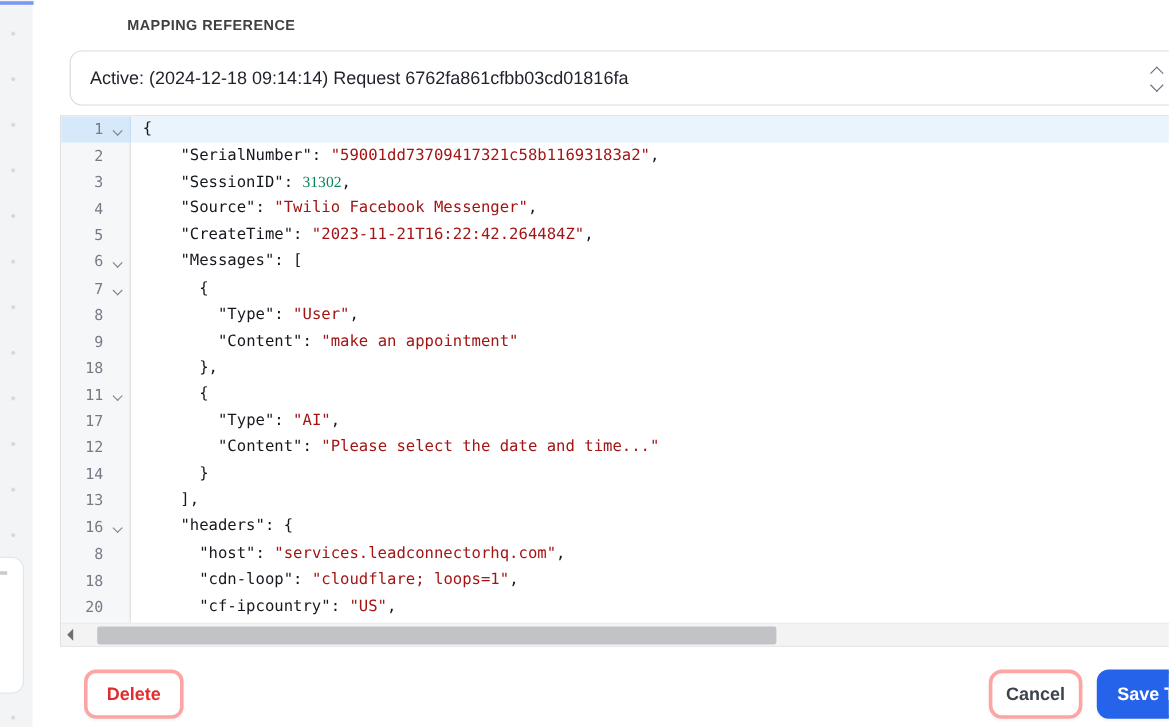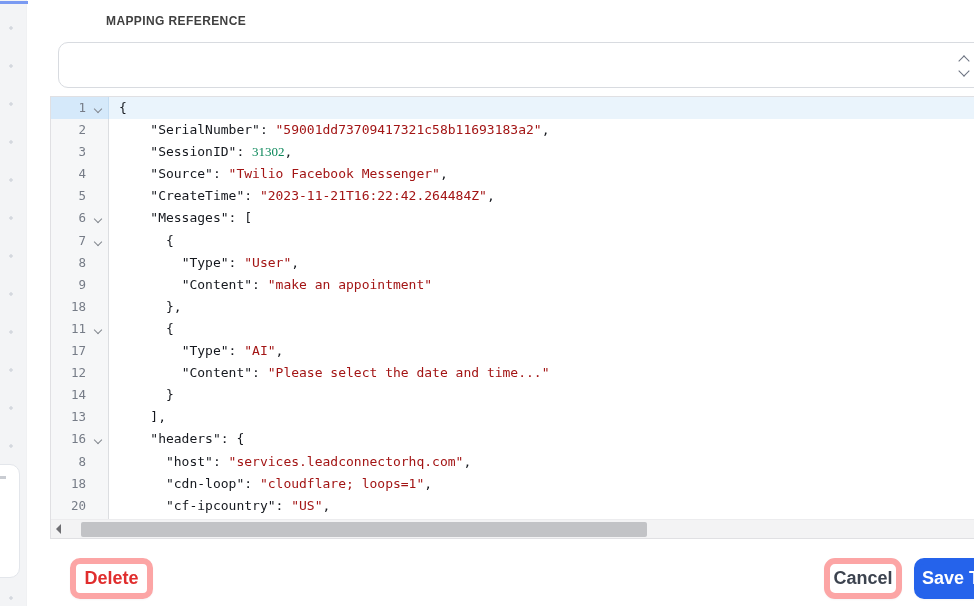--- a/index.html
+++ b/index.html
@@ -75,41 +75,42 @@
     position:absolute; left:0; right:0; bottom:0; height:19px; background:#f3f3f4;
     border-top:1px solid #ececee;
   }
   .hs-arrow { position:absolute; top:4px; width:0; height:0; border:5px solid transparent; cursor:pointer; }
   .hs-arrow.left  { left:5px;  border-right-color:#6e6e72; border-left-width:0; }
   .hs-thumb { position:absolute; left:30px; top:2px; width:566px; height:15px; background:#c2c3c6; border-radius:2px; cursor:pointer; }
   
   .btn {
     position:absolute; top:558px; height:41px; border-radius:10px;
     display:flex; align-items:center; justify-content:center;
-    font-size:18px; font-weight:600; cursor:pointer; white-space:nowrap;
-    border:6px solid #fca5a5; background:#fff;
+    font-size:15px; font-weight:600; cursor:pointer; white-space:nowrap;
+    border:3px solid #fca5a5; background:#fff;
     box-shadow:0 1px 2px rgba(16,24,40,0.04);
   }
   .btn-delete { left:43px; width:83px; color:#e02d2d; }
   .btn-cancel { left:797px; width:78px; color:#3c434f;border-radius:11px; }
   .btn-save   { left:887px; width:124px; background:#2563eb; border-color:#2563eb; color:#fff; }
 </style>
 </head>
 <body>
 
 <div class="canvas-strip"></div>
 <div class="edge-line"></div>
 <div class="node-card">
   <span class="frag"></span>
 </div>
 
 <div class="panel">
   <div class="panel-title">MAPPING REFERENCE</div>
 
   <div class="selector">
+    <span class="selector-value">Active: (2024-12-18 09:14:14) Request 6762fa861cfbb03cd01816fa</span>
     <span class="selector-chevrons">
       <span class="up"></span>
         <span class="down"></span>
     </span>
   </div>
 
   <div class="editor">
     <div class="rows" id="rows">
         <div class="row active">
           <div class="gut">

